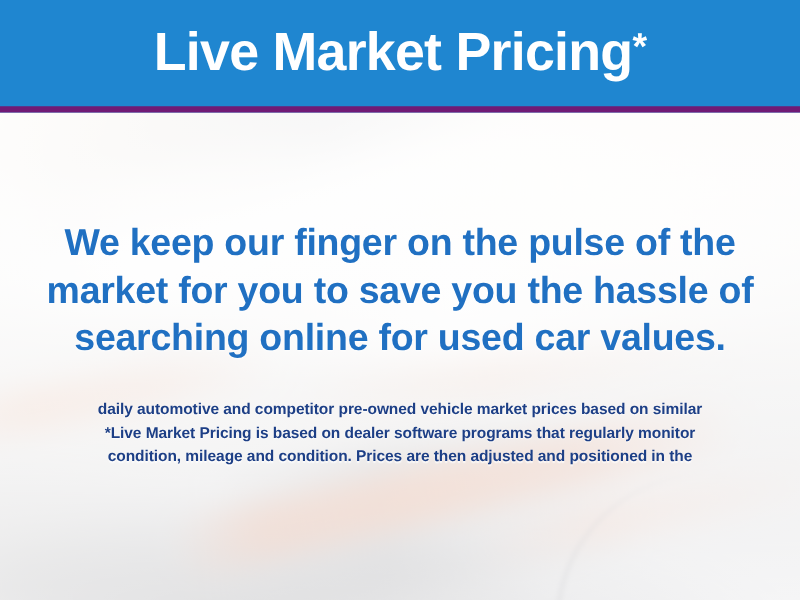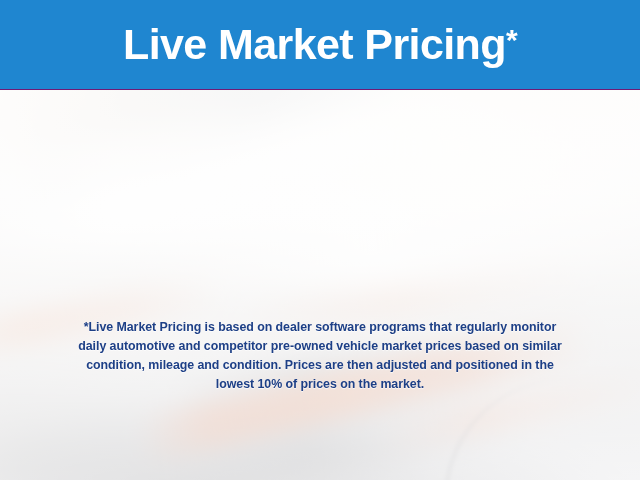--- a/index.html
+++ b/index.html
@@ -199,21 +199,21 @@
   .header-banner {
     position: absolute;
     top: 0; left: 0;
     width: 640px;
     height: 90px;
     background: #1f86d0;
     display: flex;
     align-items: center;
     justify-content: center;
     box-sizing: border-box;
-    border-bottom: 1px solid #701a75;
+    border-bottom: 5px solid #701a75;
     z-index: 5;
   }
   .banner-title {
     color: #ffffff;
     font-size: 43px;
     font-weight: bold;
     letter-spacing: -0.6px;
     line-height: 1;
     white-space: nowrap;
     margin: 0;
@@ -285,22 +285,26 @@
     <div class="bg-layer bg-warm-tint"></div>
     <div class="bg-veil"></div>
   </div>
 
   <div class="header-banner">
     <h1 class="banner-title"><span>Live Market Pricing</span><span class="asterisk">*</span></h1>
   </div>
 
   <div class="content">
 
+    <div class="headline">
+      <span class="hl-line">We keep our finger on the pulse of the</span>
+      <span class="hl-line">market for you to save you the hassle of</span>
+      <span class="hl-line">searching online for used car values.</span>
+    </div>
 
     <div class="disclaimer">
+      <span class="dc-line">daily automotive and competitor pre-owned vehicle market prices based on similar</span>
       <span class="dc-line">*Live Market Pricing is based on dealer software programs that regularly monitor</span>
-      <span class="dc-line">daily automotive and competitor pre-owned vehicle market prices based on similar</span>
       <span class="dc-line">condition, mileage and condition. Prices are then adjusted and positioned in the</span>
-      <span class="dc-line">lowest 10% of prices on the market.</span>
     </div>
 
   </div>
 </div>
 
 </body></html>

